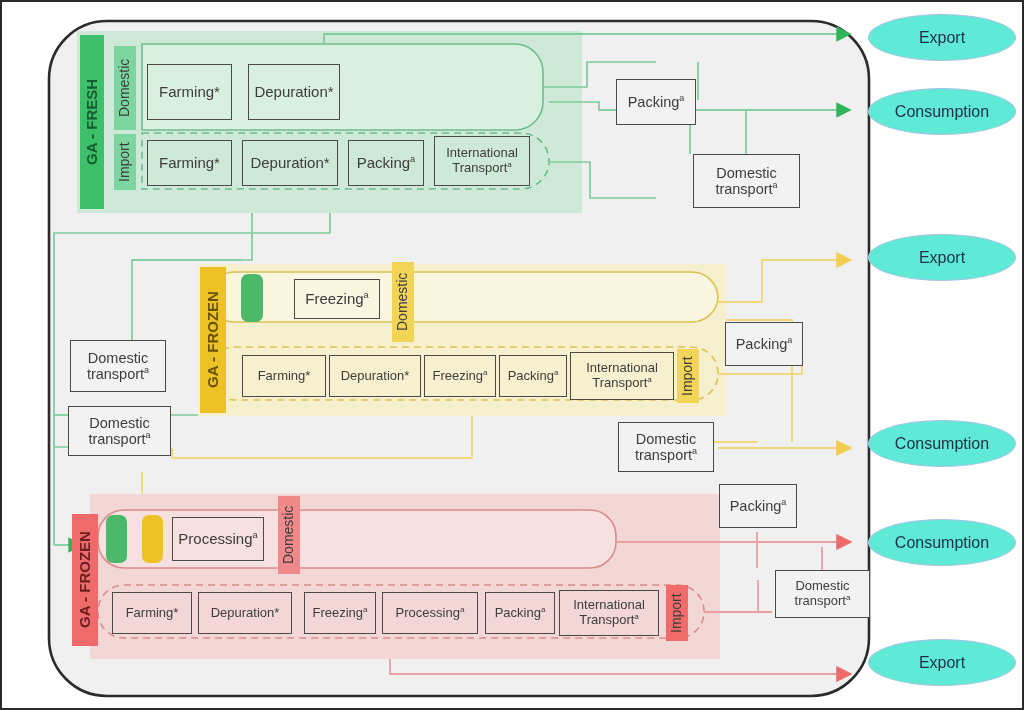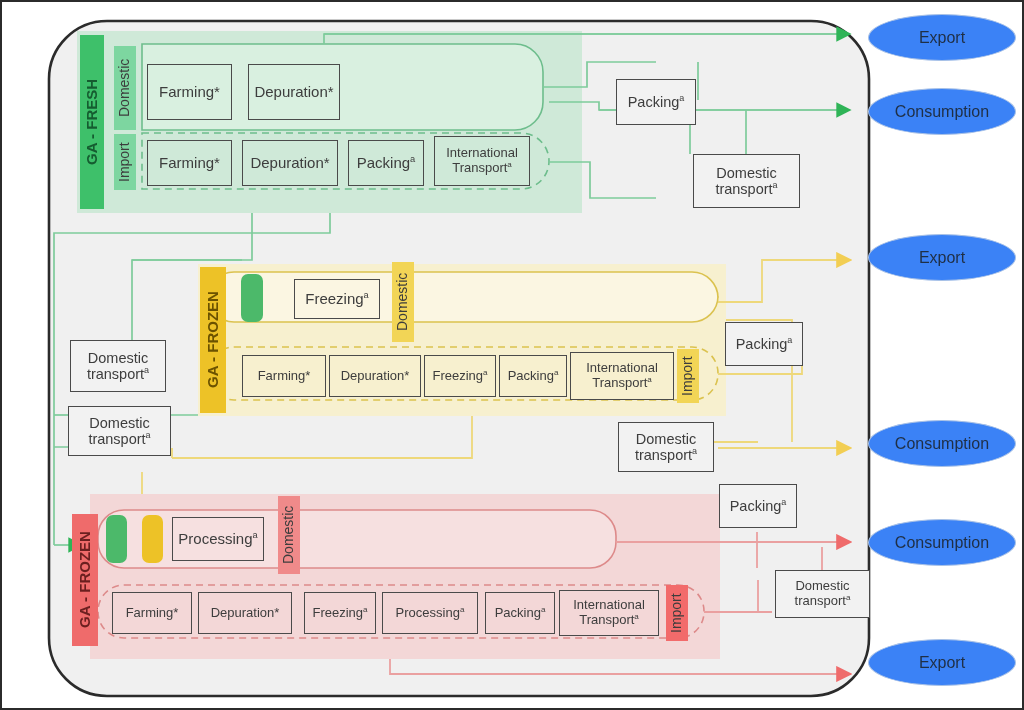--- a/index.html
+++ b/index.html
@@ -10,21 +10,21 @@
   .lbl{position:absolute;display:flex;align-items:center;justify-content:center;
        text-align:center;line-height:1.12;color:#3d3d3d;box-sizing:border-box;}
   .proc{background:transparent;border:1.6px solid #4a4a4a;font-size:15px;text-align:center;}
   .procSm{font-size:13px;}
   .transport{background:#f2f2f2;border:1.6px solid #4a4a4a;font-size:14.5px;}
   .vbar{writing-mode:vertical-rl;transform:rotate(180deg);font-weight:bold;
         font-size:15px;display:flex;align-items:center;justify-content:center;}
   .vlabel{writing-mode:vertical-rl;transform:rotate(180deg);font-size:14px;
           display:flex;align-items:center;justify-content:center;color:#3d3d3d;}
   .ell{position:absolute;display:flex;align-items:center;justify-content:center;
-       background:#3b82f6;border:1px solid #a8c1e6;border-radius:50%;
+       background:#5eead4;border:1px solid #a8c1e6;border-radius:50%;
        font-size:16px;color:#1f2f45;}
   sup{font-size:0.62em;vertical-align:super;line-height:0;}
 </style>
 </head>
 <body>
 
 <div id="stage">
 
   <svg id="svgroot" viewBox="0 0 1024 710">
     <defs>

